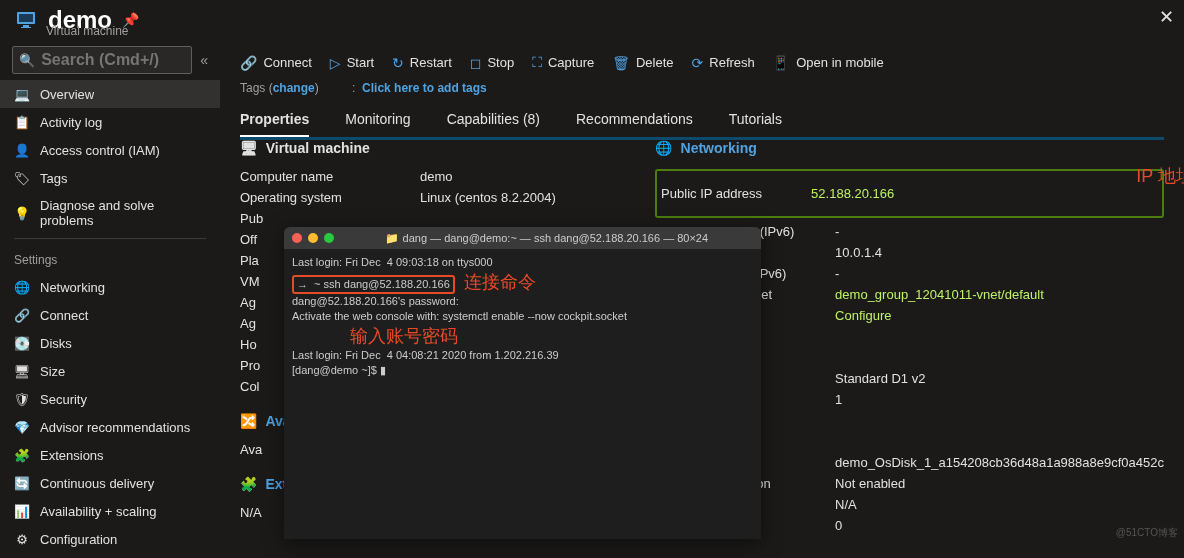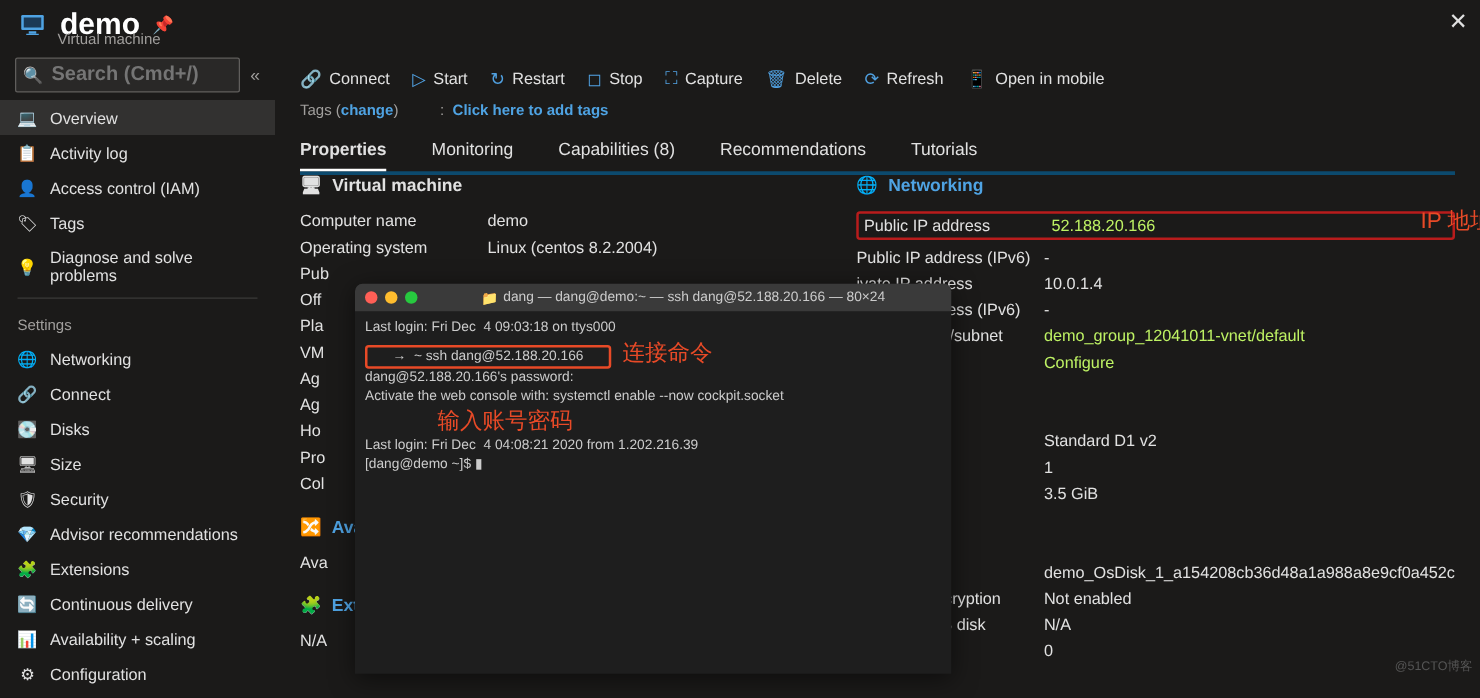--- a/index.html
+++ b/index.html
@@ -28,34 +28,34 @@
 .tags-row { font-size: 12px; color: #a19f9d; padding-bottom: 8px; }
 .tags-row a { color: #4fa3e3; text-decoration: none; font-weight: bold; }
 .tabs { display: flex; gap: 36px; border-bottom: 3px solid #0c4a6e; }
 .tab { padding: 8px 0; cursor: pointer; color: #e1e1e1; font-size: 14px; }
 .tab.active { font-weight: 600; border-bottom: 2px solid #fff; }
 .cols { display: flex; gap: 30px; }
 .col { flex: 1; }
 .sect { margin-bottom: 16px; }
 .sect-head { display: flex; align-items: center; gap: 8px; margin-bottom: 10px; font-weight: 600; font-size: 14px; }
 .sect-head.link { color: #4fa3e3; }
-.kv { display: flex; padding: 3px 0; font-size: 13px; }
+.kv { display: flex; padding: 3px 0; font-size: 13px; gap: 30px; }
 .kv .k { width: 150px; color: #e1e1e1; }
 .kv .v { flex: 1; color: #e1e1e1; }
 .kv .v.link { color: #bef264; }
-.highlight-box { border: 2px solid #b91c1c; border-radius: 3px; padding: 2px 4px; display: inline-block; }
+.highlight-box { border: 2px solid #4d7c0f; border-radius: 3px; padding: 15px 4px; display: inline-block; }
 .annot { color: #e84a27; font-size: 18px; font-weight: 500; position: absolute; }
 .terminal { position: absolute; left: 284px; top: 227px; width: 477px; height: 312px; background: #1e1e1e; border-radius: 6px 6px 0 0; box-shadow: 0 4px 20px rgba(0,0,0,0.5); z-index: 50; font-family: 'Menlo', 'Monaco', monospace; font-size: 11px; }
 .term-title { background: #3a3a3a; height: 22px; border-radius: 6px 6px 0 0; display: flex; align-items: center; padding: 0 8px; gap: 6px; }
 .dot { width: 10px; height: 10px; border-radius: 50%; }
 .dot.r { background: #ff5f56; } .dot.y { background: #ffbd2e; } .dot.g { background: #27c93f; }
 .term-title-text { flex: 1; text-align: center; color: #ccc; font-size: 11px; display: flex; align-items: center; justify-content: center; gap: 4px; }
 .folder-ic { color: #6ca9e0; }
 .term-body { padding: 6px 8px; color: #ccc; line-height: 1.35; white-space: pre; }
-.term-line-box { border: 2px solid #e84a27; border-radius: 3px; display: inline-block; padding: 0 20px; }
+.term-line-box { border: 2px solid #e84a27; border-radius: 3px; display: inline-block; padding: 0 3px; }
 .watermark { position: absolute; bottom: 18px; right: 6px; color: #555; font-size: 10px; margin-top: 12px; }
 .right-col-wrap { position: relative; }
 </style>
 </head>
 <body>
 
 <div class="header">
   <span class="header-icon">
     <svg width="22" height="22" viewBox="0 0 22 22">
         <rect x="2" y="3" width="18" height="12" rx="1" fill="#4fa3e3"></rect>
@@ -305,24 +305,20 @@
               <span>ze</span>
             </div>
           <div id="size-kv">
               <div class="kv">
                 <span class="k">ze</span>
                 <span class="v">Standard D1 v2</span>
               </div>
               <div class="kv">
                 <span class="k">CPUs</span>
                 <span class="v">1</span>
-              </div>
-              <div class="kv">
-                <span class="k">AM</span>
-                <span class="v">3.5 GiB</span>
               </div>
             </div>
         </div>
         <div class="sect">
           <div class="sect-head link">
               <span>isk</span>
             </div>
           <div id="disk-kv">
               <div class="kv">
                 <span class="k">S disk</span>

